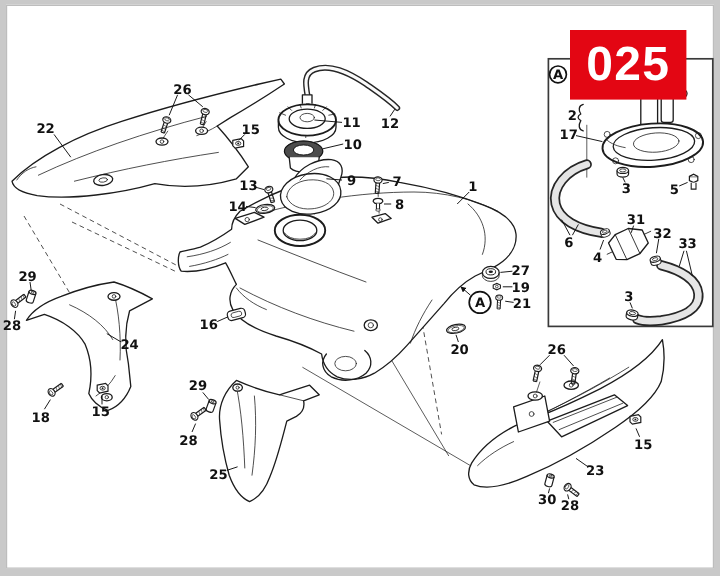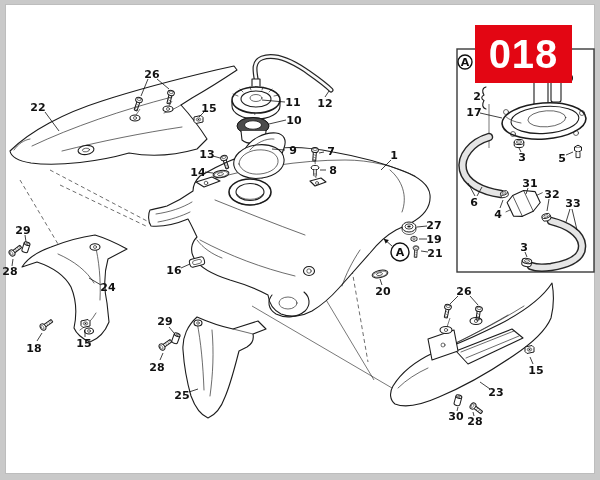--- a/index.html
+++ b/index.html
@@ -473,15 +473,15 @@
           <text x="400" y="256" class="marker-text">A</text>
         </g>
         <g>
           <circle cx="465" cy="62" r="7" class="marker-circle"></circle>
           <text x="465" y="66" class="marker-text">A</text>
         </g>
       </g>
   </svg>
 
   <div class="badge" style="background: rgb(227, 6, 19); color: rgb(255, 255, 255);">
-    <span>018</span>
+    <span>025</span>
   </div>
 </div>
 
 </body></html>

